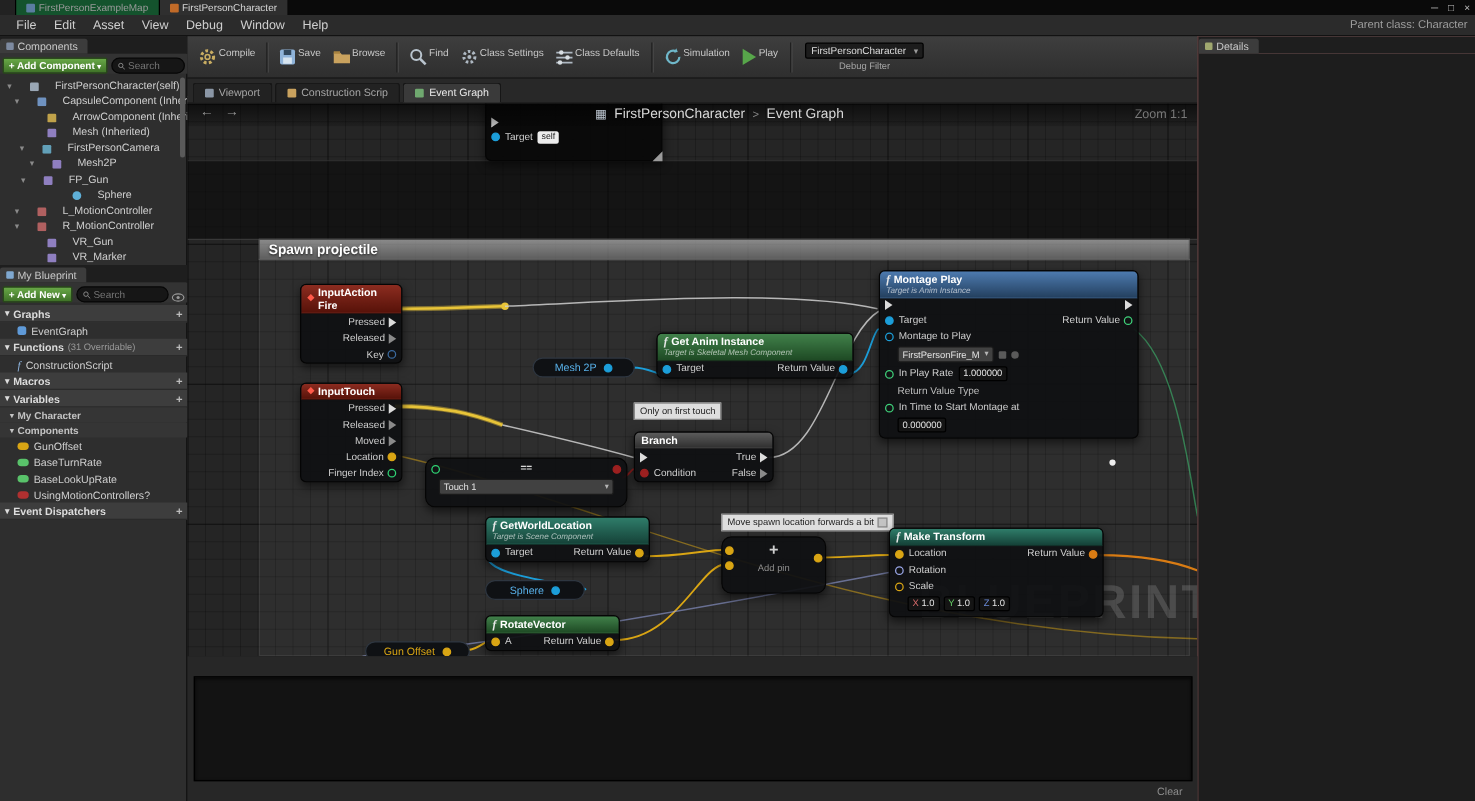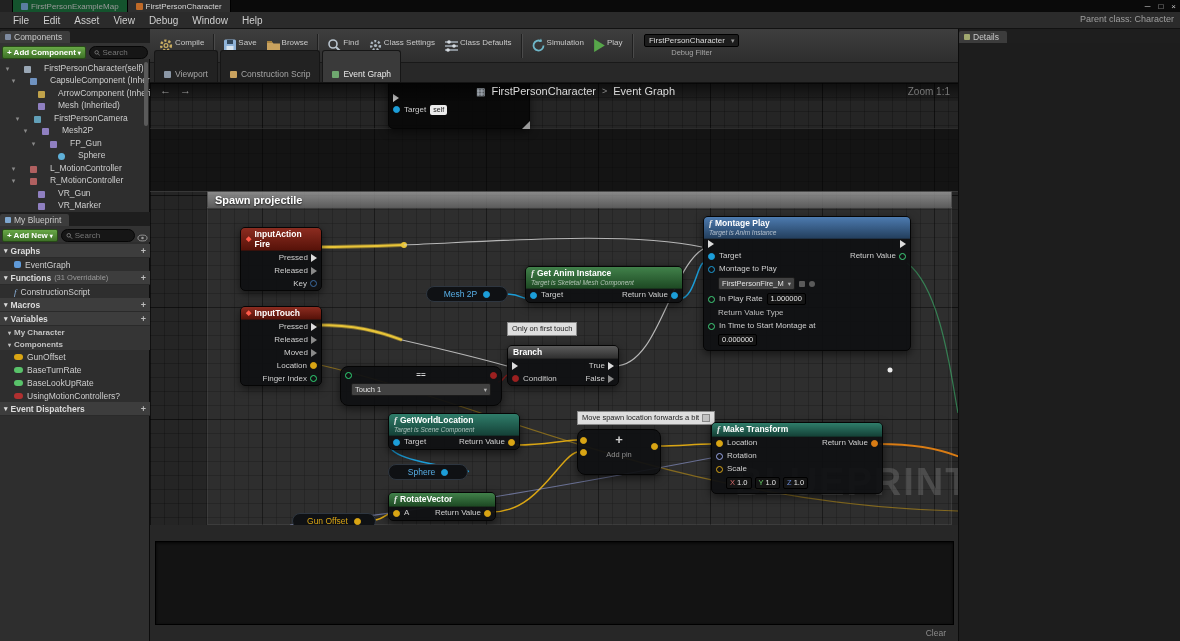--- a/index.html
+++ b/index.html
@@ -38,21 +38,21 @@
   
   .toolbar{left:150px;top:29px;width:808px;height:34px;background:linear-gradient(#3e3e3e,#2e2e2e);border-bottom:1px solid #191919;display:flex;align-items:center;padding:0 8px;gap:9px;box-sizing:border-box}
   .tool{display:flex;align-items:flex-start;gap:1px;font-size:8px;color:#c9c9c9;min-width:30px}
   .vsep{width:1px;height:24px;background:#1f1f1f;box-shadow:1px 0 0 #4a4a4a}
   .dbg{display:flex;flex-direction:column;align-items:center;gap:1px;margin-left:2px}
   .dd{background:#1c1c1c;border:1px solid #000;border-radius:2px;color:#ddd;font-size:8px;padding:1px 4px;display:flex;align-items:center;gap:6px}
   .dd .car{color:#9a9a9a;font-size:7px}
   .dbglab{font-size:7.5px;color:#a5a5a5}
   
   .doctabs{left:150px;top:63px;width:808px;height:20px;background:#282828;border-bottom:1px solid #141414;display:flex;align-items:flex-end;padding-left:4px;gap:2px;box-sizing:border-box}
-  .doctab{background:#222;color:#a5a5a5;font-size:8.5px;padding:18px 9px 3px;border-radius:3px 3px 0 0;display:flex;align-items:center;gap:4px;border:1px solid #161616;border-bottom:none}
+  .doctab{background:#222;color:#a5a5a5;font-size:8.5px;padding:2px 9px 3px;border-radius:3px 3px 0 0;display:flex;align-items:center;gap:4px;border:1px solid #161616;border-bottom:none}
   .doctab.active{background:#3a3a3a;color:#e9e9e9}
   .dtico{width:7px;height:7px;background:#8b97a6;border-radius:1px}
   
   .graph{left:150px;top:83px;width:808px;height:442px;overflow:hidden;background-color:#252525;
     background-image:
       linear-gradient(rgba(0,0,0,.22) 1px,transparent 1px),
       linear-gradient(90deg,rgba(0,0,0,.22) 1px,transparent 1px),
       linear-gradient(rgba(0,0,0,.45) 1px,transparent 1px),
       linear-gradient(90deg,rgba(0,0,0,.45) 1px,transparent 1px);
     background-size:14px 14px,14px 14px,112px 112px,112px 112px;}
@@ -178,21 +178,21 @@
     <div class="trow" style="padding-left:14px">
         <span class="arr">▾</span>
         <span class="cico" style="background:#62a0b8"></span>
         <span>FirstPersonCamera</span>
       </div>
     <div class="trow" style="padding-left:22px">
         <span class="arr">▾</span>
         <span class="cico" style="background:#8f7fc0"></span>
         <span>Mesh2P</span>
       </div>
-    <div class="trow" style="padding-left:30px">
+    <div class="trow" style="padding-left:15px">
         <span class="arr">▾</span>
         <span class="cico" style="background:#8f7fc0"></span>
         <span>FP_Gun</span>
       </div>
     <div class="trow" style="padding-left:38px">
         <span class="arr"></span>
         <span class="cico" style="background:#5fb0d8;border-radius:50%"></span>
         <span>Sphere</span>
       </div>
     <div class="trow" style="padding-left:10px">

